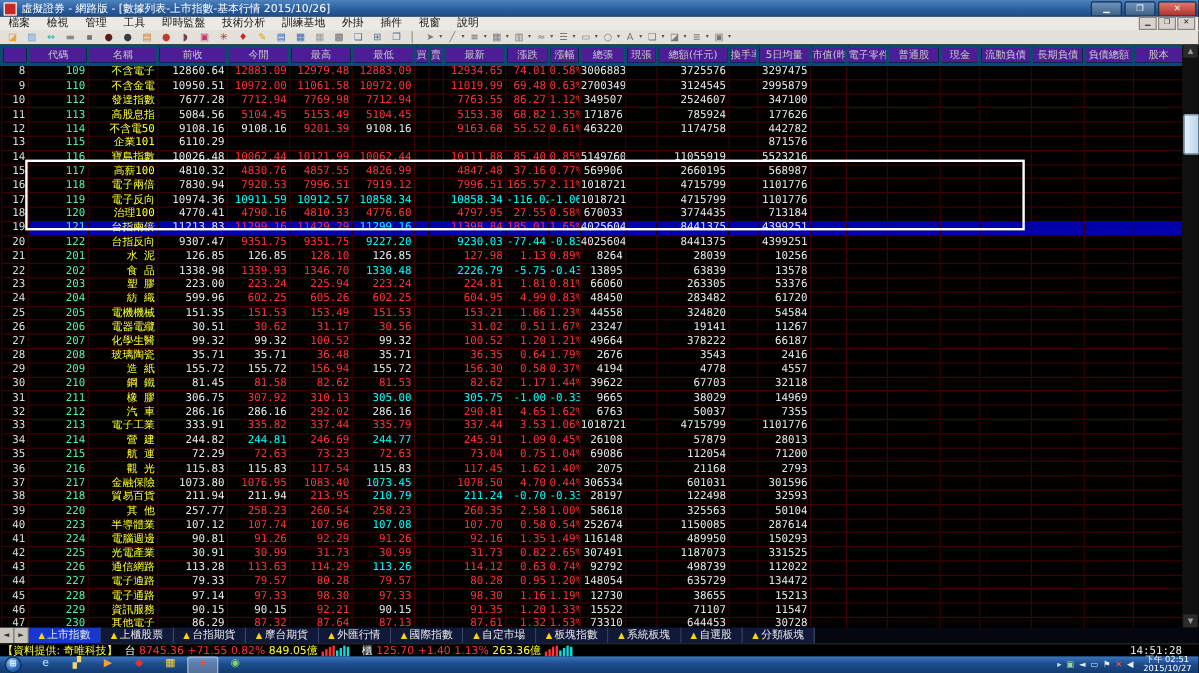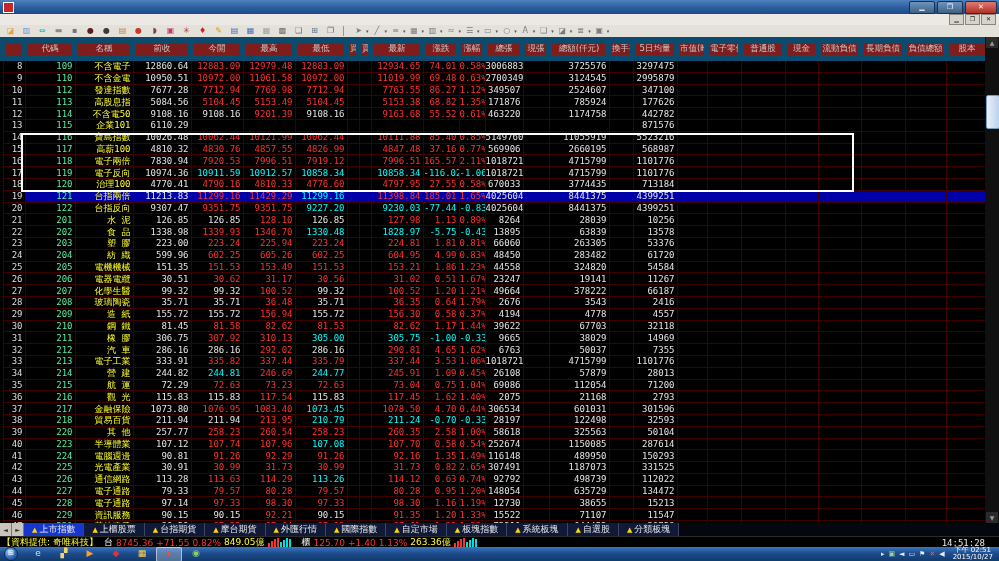--- a/index.html
+++ b/index.html
@@ -27,22 +27,22 @@
     border-bottom:1px solid #a9a49b;display:flex;align-items:center;font-size:8px;}
   .tbgroup{display:flex;align-items:center;padding-left:3px;}
   .tbsep{width:1px;height:10px;background:#9b968d;margin:0 4px;}
   .tbi{width:13px;height:10px;text-align:center;line-height:10px;margin-right:1px;border:1px solid transparent;}
   .tbi .cv{font-size:8px;}
   .tbi.gray{color:#7a7a7a;}
   .tbcaret{font-size:5px;color:#555;margin:0 1px 0 -1px;}
   
   .gridwrap{position:absolute;top:37px;left:0;width:985px;height:486px;overflow:hidden;background:#000;}
   table.grid{border-collapse:collapse;table-layout:fixed;width:985px;}
-  table.grid th{height:10px;background:#7f1d1d;color:#c8c8c8;font-weight:normal;font-size:8.5px;
-    border:6px solid #0c4a6e;overflow:hidden;white-space:nowrap;padding:0;}
+  table.grid th{height:10px;background:#4c1d95;color:#c8c8c8;font-weight:normal;font-size:8.5px;
+    border:3px solid #0c4a6e;overflow:hidden;white-space:nowrap;padding:0;}
   table.grid td{height:10.8px;border:1px solid #3f0000;font:9px "DejaVu Sans Mono",monospace;
     padding:0 2px 0 0;text-align:right;overflow:hidden;white-space:nowrap;line-height:10px;}
   td.gut{color:#dcdcdc;text-align:right;padding-right:5px;background:#000;}
   td.code{color:#57eea2;text-align:center;padding:0;}
   td.name{color:#ffff2e;text-align:left;padding-left:3px;font-family:"DejaVu Sans",sans-serif;}
   td.w{color:#e4e4e4}  td.r{color:#ff3232}  td.c{color:#00ffff}  td.x{color:#000}
   tr.sel td{background:#0000a8;}
   tr.sel td.gut{background:#000;}
   
   .whitebox{position:absolute;left:21px;top:133px;width:829px;height:55px;
@@ -86,27 +86,41 @@
   .tray .ti{margin-right:4px;}
   .tclock{color:#fff;font-size:7px;line-height:7px;text-align:center;margin:0 6px 0 4px;}
 </style>
 </head>
 <body>
 
 <div id="screen">
 
   <div class="titlebar">
     <span class="appicon"></span>
+    <span>虛擬證券 - 網路版 - [數據列表-上市指數-基本行情 2015/10/26]</span>
     <span class="tspace"></span>
     <span class="winbtn">▁</span>
     <span class="winbtn">❐</span>
     <span class="winbtn close">✕</span>
   </div>
 
   <div class="menubar">
+    <span style="display:flex">
+        <span class="mi">檔案</span>
+        <span class="mi">檢視</span>
+        <span class="mi">管理</span>
+        <span class="mi">工具</span>
+        <span class="mi">即時監盤</span>
+        <span class="mi">技術分析</span>
+        <span class="mi">訓練基地</span>
+        <span class="mi">外掛</span>
+        <span class="mi">插件</span>
+        <span class="mi">視窗</span>
+        <span class="mi">說明</span>
+      </span>
     <span class="mspace"></span>
     <span style="display:flex;margin-right:2px;">
         <span class="mdibtn">▁</span>
         <span class="mdibtn">❐</span>
         <span class="mdibtn">✕</span>
       </span>
   </div>
 
   <div class="toolbar">
     <span class="tbgroup">
@@ -605,21 +619,21 @@
           <tr>
             <td class="gut">22</td>
             <td class="code">202</td>
             <td class="name">食 品</td>
             <td class="w">1338.98</td>
             <td class="r">1339.93</td>
             <td class="r">1346.70</td>
             <td class="c">1330.48</td>
             <td class="x"></td>
             <td class="x"></td>
-            <td class="c">1828.97</td>
+            <td class="c">2226.79</td>
             <td class="c">-5.75</td>
             <td class="c">-0.43%</td>
             <td class="w">13895</td>
             <td class="x"></td>
             <td class="w">63839</td>
             <td class="x"></td>
             <td class="w">13578</td>
             <td class="x"></td>
             <td class="x"></td>
             <td class="x"></td>

